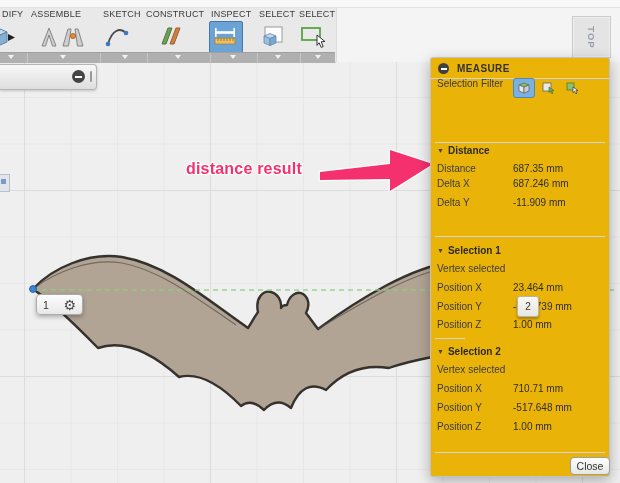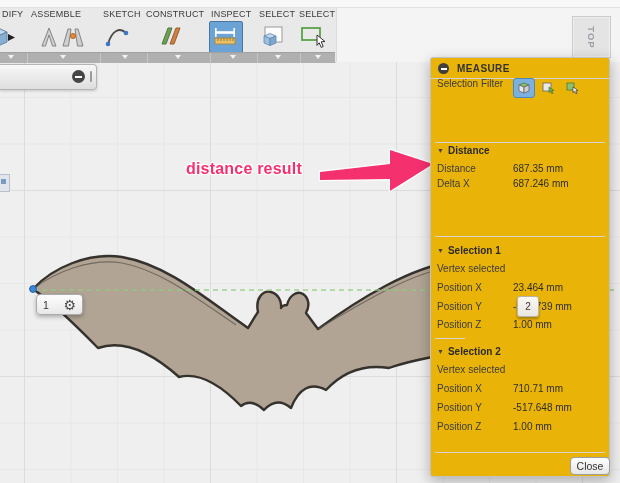--- a/index.html
+++ b/index.html
@@ -268,20 +268,24 @@
     <span class="tri">▼</span><span>Distance</span>
   </div>
   <div class="abs prow" style="top:105px">
     <span class="lbl">Distance</span>
     <span class="val">687.35 mm</span>
   </div>
   <div class="abs prow" style="top:120px">
     <span class="lbl">Delta X</span>
     <span class="val">687.246 mm</span>
   </div>
+  <div class="abs prow" style="top:139px">
+    <span class="lbl">Delta Y</span>
+    <span class="val">-11.909 mm</span>
+  </div>
 
   <div class="abs psep" style="top:178px"></div>
 
   <div class="abs sec-head" style="top:187px">
     <span class="tri">▼</span><span>Selection 1</span>
   </div>
   <div class="abs prow" style="top:205px">
     <span class="lbl">Vertex selected</span>
   </div>
   <div class="abs prow" style="top:224px">

